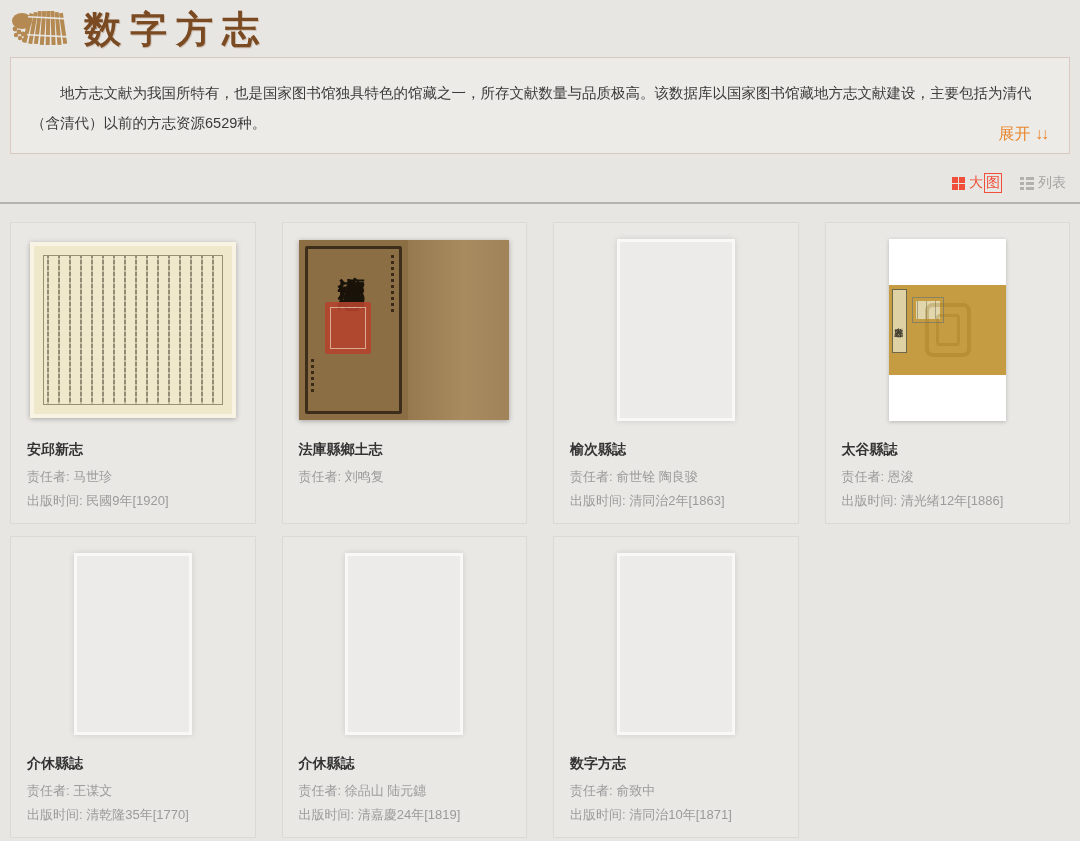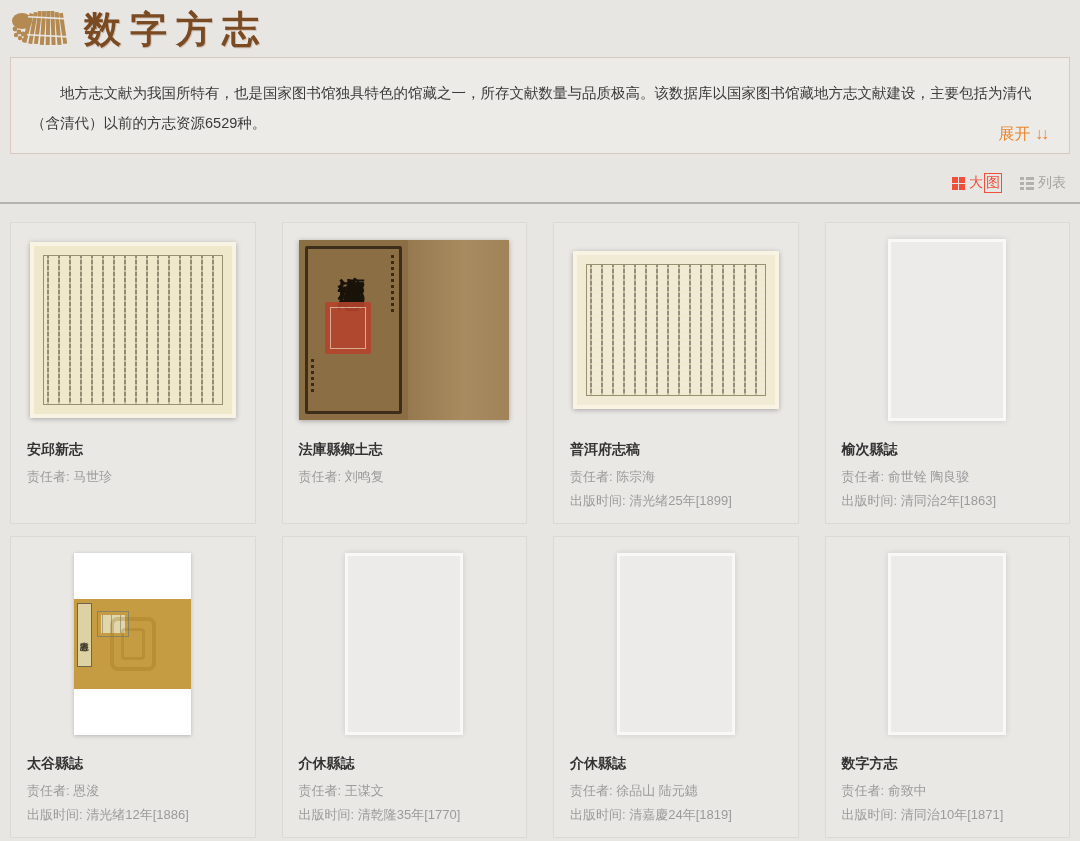--- a/index.html
+++ b/index.html
@@ -172,49 +172,40 @@
 <div class="grid">
 
   <div class="card">
     <div class="cover-area">
       <div class="scan v1">
           <div class="cols"></div>
         </div>
     </div>
     <div class="book-title">安邱新志</div>
     <div class="meta"><span>责任者:</span> <span>马世珍</span></div>
+    <div class="meta"><span>出版时间:</span> <span>民國9年[1920]</span></div>
   </div>
 
   <div class="card">
     <div class="cover-area">
       <div class="cover-faku">
         <div class="faku-left">
           <div class="faku-frame"></div>
           <div class="faku-title">灋庫鄉土志</div>
           <div class="faku-seal"></div>
           <div class="tiny-col" style="top:12px; right:14px; height:60px;"></div>
           <div class="tiny-col" style="bottom:28px; left:12px; height:36px;"></div>
         </div>
         <div class="faku-right"></div>
       </div>
     </div>
     <div class="book-title">法庫縣鄉土志</div>
     <div class="meta"><span>责任者:</span> <span>刘鸣复</span></div>
   </div>
 
-  <div class="card">
-    <div class="cover-area">
-      <div class="scan v2">
-          <div class="cols"></div>
-        </div>
-    </div>
-    <div class="book-title">普洱府志稿</div>
-    <div class="meta"><span>责任者:</span> <span>陈宗海</span></div>
-    <div class="meta"><span>出版时间:</span> <span>清光绪25年[1899]</span></div>
-  </div>
 
   <div class="card">
     <div class="cover-area">
       <div class="blank-cover"></div>
     </div>
     <div class="book-title">榆次縣誌</div>
     <div class="meta"><span>责任者:</span> <span>俞世铨 陶良骏</span></div>
     <div class="meta"><span>出版时间:</span> <span>清同治2年[1863]</span></div>
   </div>
 

